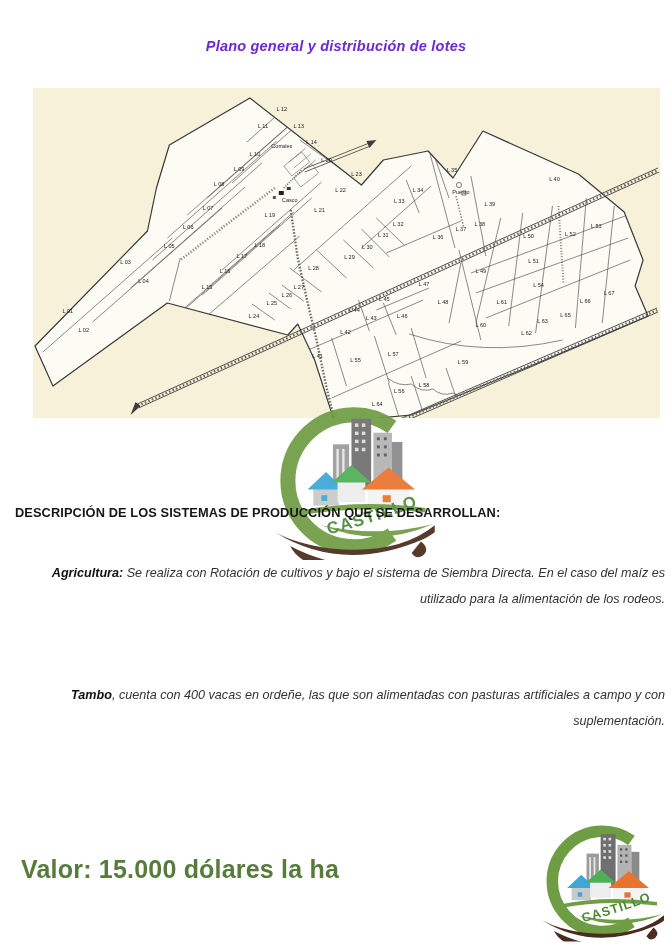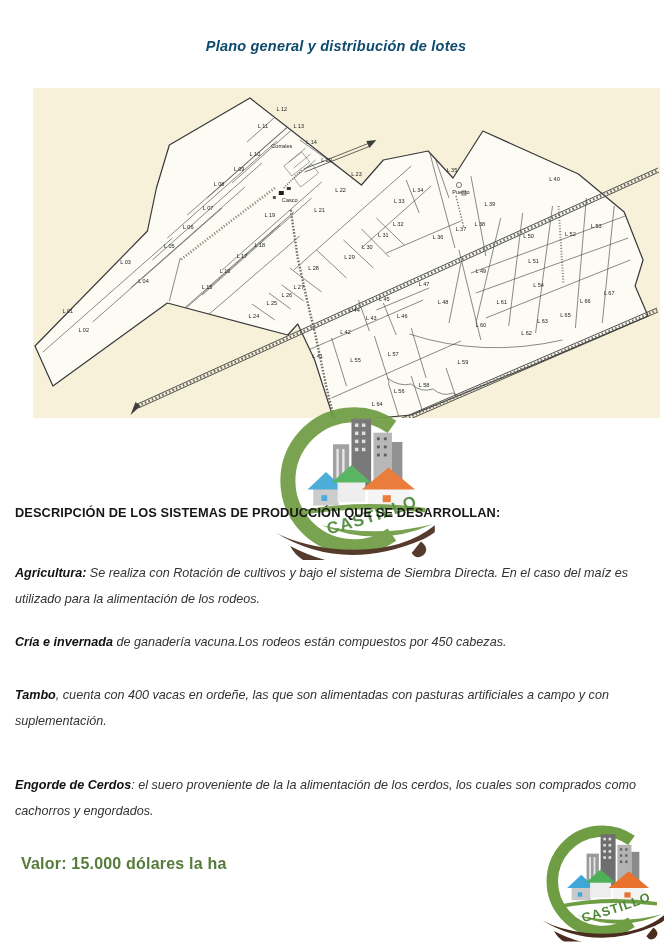--- a/index.html
+++ b/index.html
@@ -1,29 +1,29 @@
 <!DOCTYPE html>
 <html><head>
 <meta charset="utf-8">
 <style>
   html,body{margin:0;padding:0;background:#ffffff;width:672px;height:950px;
     font-family:"Liberation Sans",sans-serif;overflow:hidden;position:relative;}
   .page{position:absolute;inset:0;width:672px;height:950px;background:#fff;}
   .title{position:absolute;top:38px;left:0;width:672px;text-align:center;
-    font-size:14.5px;font-weight:bold;font-style:italic;color:#0c4a6e;letter-spacing:.2px;}
+    font-size:14.5px;font-weight:bold;font-style:italic;color:#6d28d9;letter-spacing:.2px;}
   .map-wrap{position:absolute;left:33px;top:88px;width:627px;height:330px;z-index:0;}
   .watermark{position:absolute;left:260px;top:398px;width:176px;height:162px;z-index:1;opacity:.93;}
   .textblock{position:absolute;left:0;top:0;width:592px;height:950px;z-index:2;}
   .heading{position:absolute;left:15px;top:505px;width:640px;
     font-size:12.8px;font-weight:bold;color:#161616;letter-spacing:.1px;}
-  .para{position:absolute;left:15px;width:642px;font-size:12.6px;font-style:italic;
-    color:#333;line-height:26px;}
+  .para{position:absolute;left:23px;width:642px;font-size:12.6px;font-style:italic;
+    color:#333;line-height:26px;text-align:right;}
   .para b{color:#111;font-weight:bold;}
   .p1{top:547px;} .p2{top:616px;} .p3{top:650px;margin-top:32px;} .p4{top:717px;} .p5{top:759px;}
-  .price{position:absolute;left:21px;top:855px;font-size:16px;font-weight:bold;letter-spacing:.2px;}
+  .price{position:absolute;left:21px;top:855px;font-size:25px;font-weight:bold;letter-spacing:.2px;}
   .logo-br{position:absolute;left:532px;top:810px;width:132px;height:140px;z-index:2;}
   svg text{font-family:"Liberation Sans",sans-serif;}
 </style>
 </head>
 <body>
 
 <div class="page">
 
   <div class="title">Plano general y distribución de lotes</div>
 
@@ -272,26 +272,24 @@
 
   <svg class="watermark" viewBox="0 0 150 140">
     <use href="#castillo-logo"></use>
   </svg>
 
   <div class="textblock">
     <div class="heading">DESCRIPCIÓN DE LOS SISTEMAS DE PRODUCCIÓN QUE SE DESARROLLAN:</div>
 
     <p class="para p1"><b>Agricultura:</b><span> Se realiza con Rotación de cultivos y bajo el sistema de Siembra Directa. En el caso del maíz es utilizado para la alimentación de los rodeos.</span></p>
 
-    <p class="para p2"><b>Cría e invernada</b><span> de ganadería vacuna.Los rodeos están compuestos por 450 cabezas.</span></p>
 
     <p class="para p3"><b>Tambo</b><span>, cuenta con 400 vacas en ordeñe, las que son alimentadas con pasturas artificiales a campo y con suplementación.</span></p>
 
 
-    <p class="para p5"><b>Engorde de Cerdos</b><span>: el suero proveniente de la la alimentación de los cerdos, los cuales son comprados como cachorros y engordados.</span></p>
 
     <div class="price" style="color: rgb(86, 123, 58);">Valor: 15.000 dólares la ha</div>
   </div>
 
   <svg class="logo-br" viewBox="0 0 150 140">
     <use href="#castillo-logo"></use>
   </svg>
 
 </div>
 

